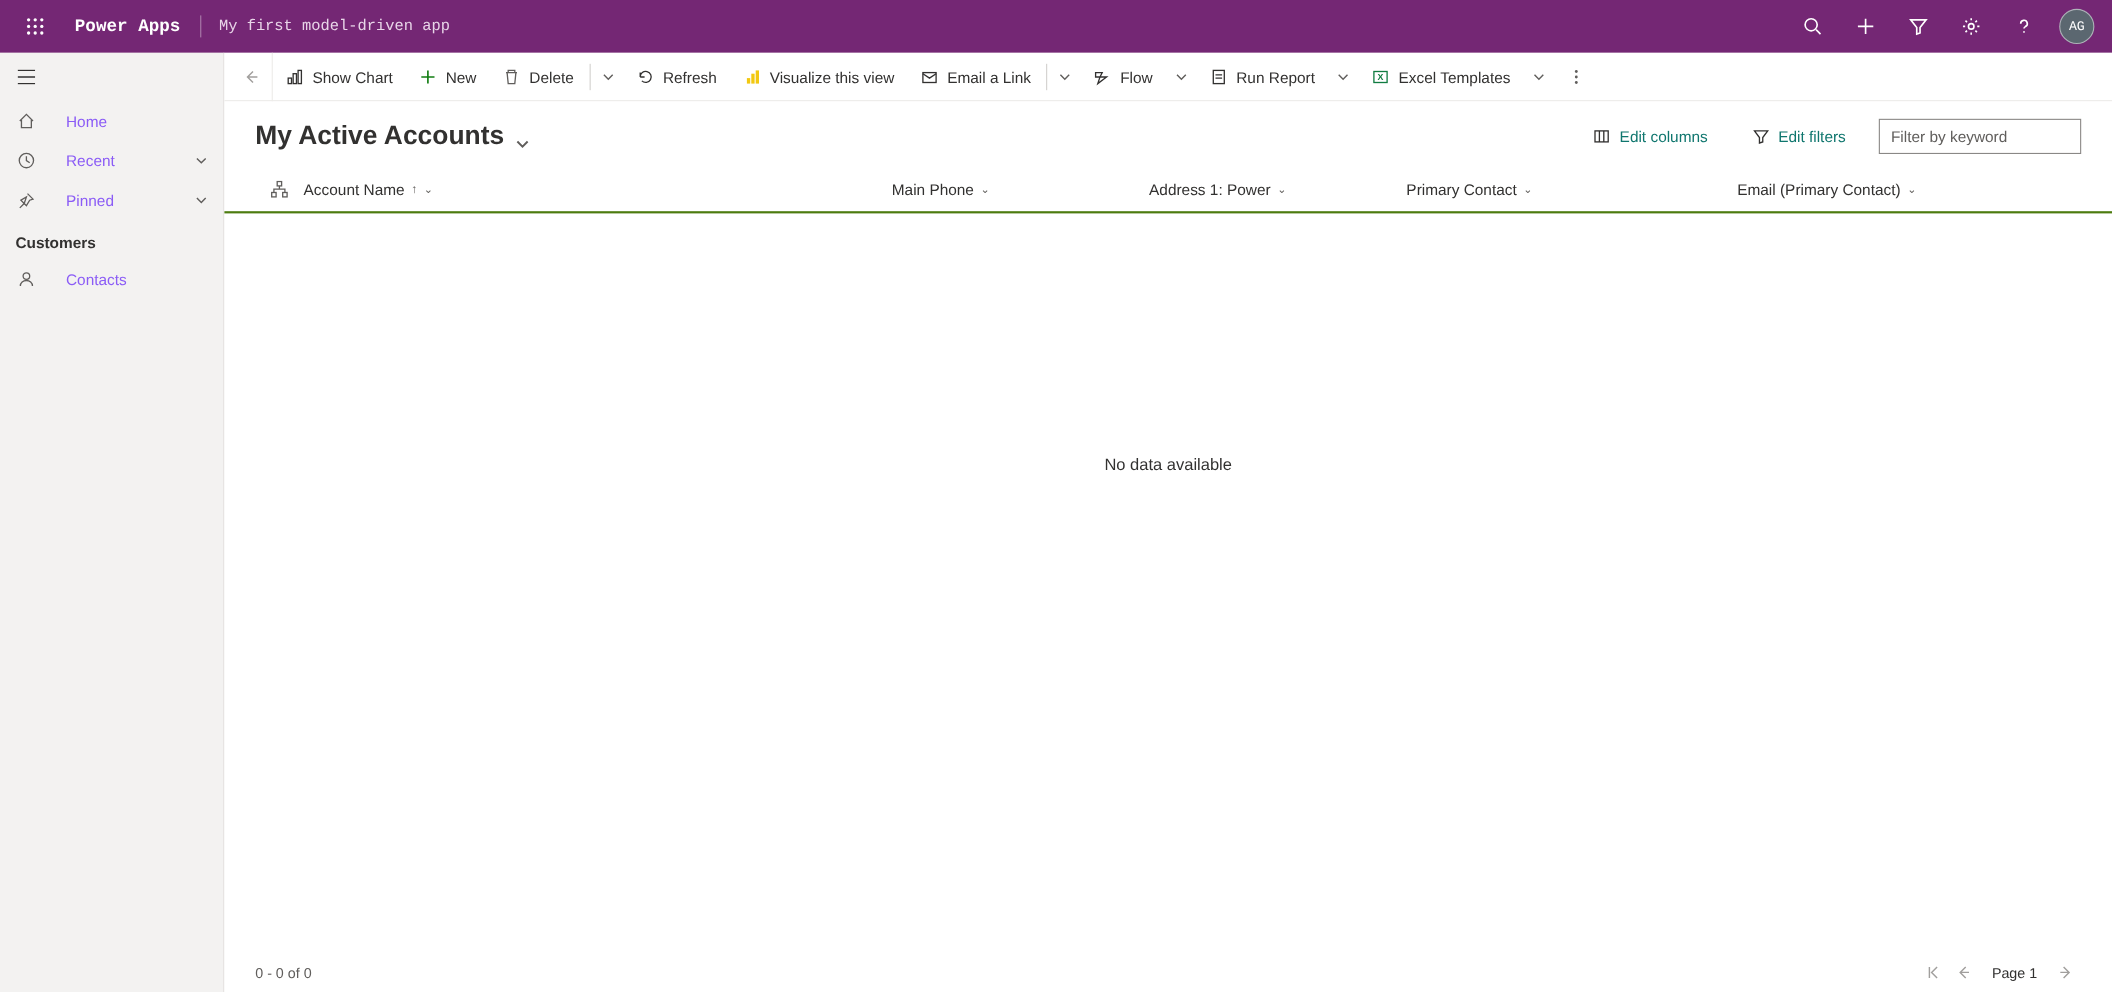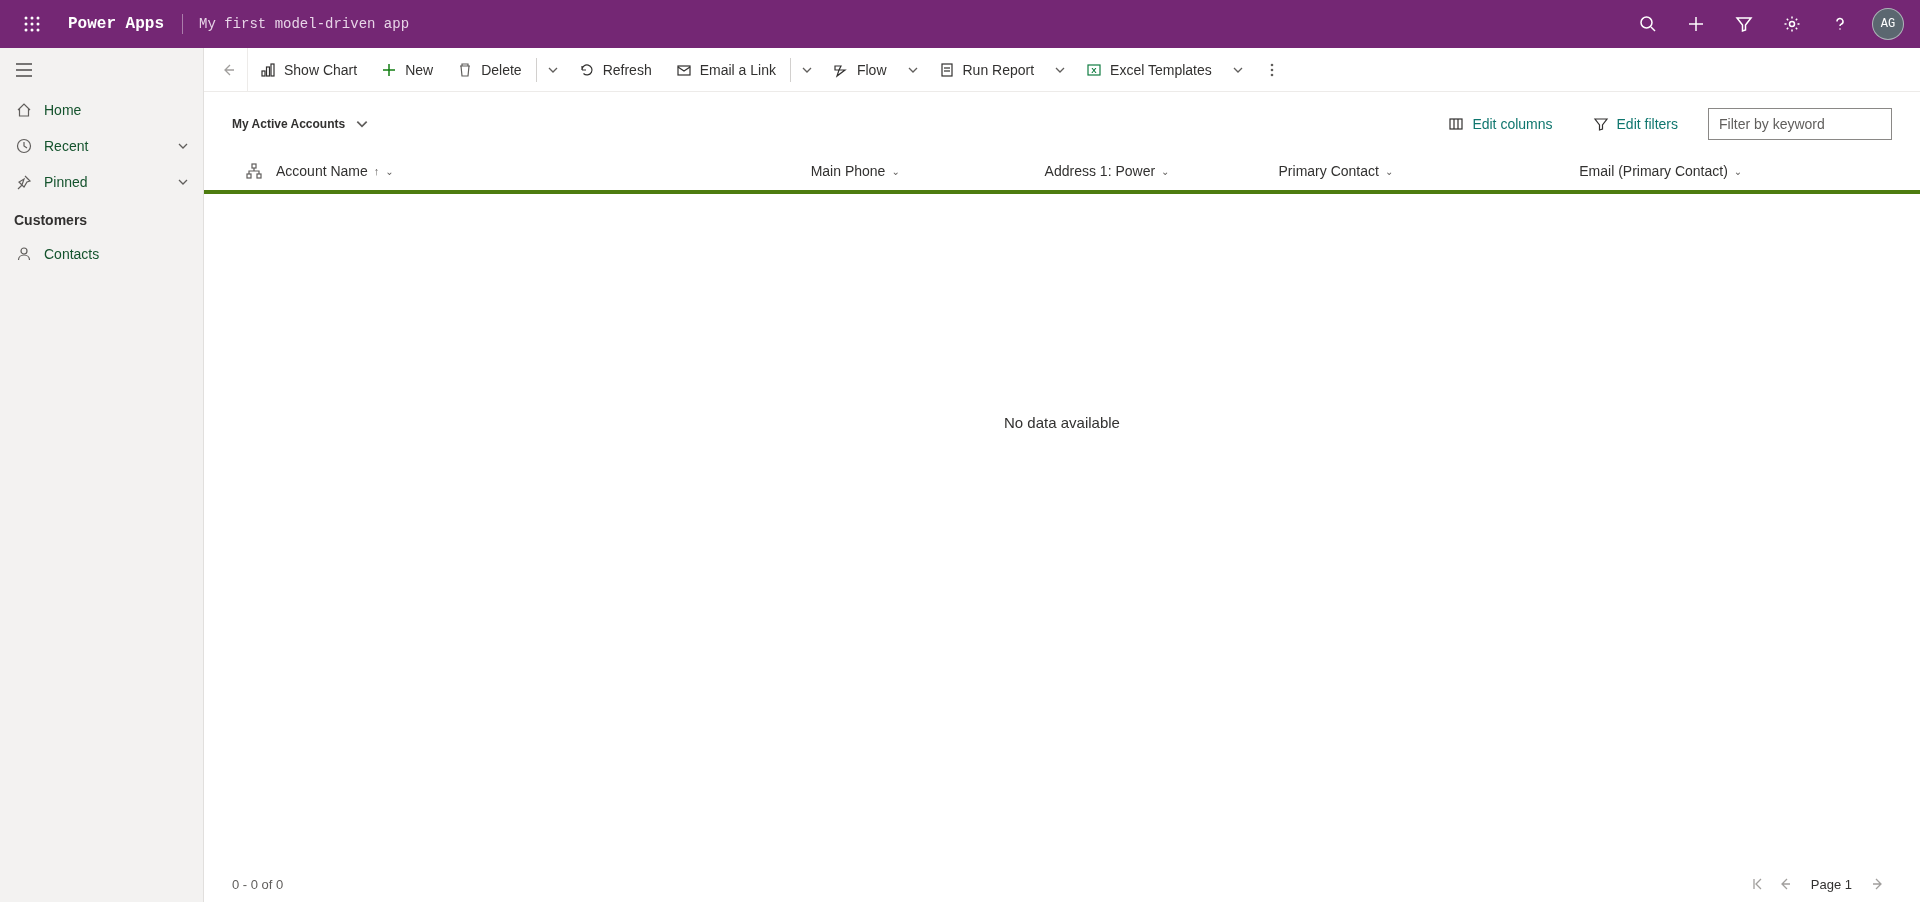--- a/index.html
+++ b/index.html
@@ -16,48 +16,48 @@
   .avatar { width: 32px; height: 32px; border-radius: 50%; background: #5b6770; border: 1px solid rgba(255,255,255,0.5); display: flex; align-items: center; justify-content: center; font-size: 12px; color: #fff; }
   
   
   .shell { display: flex; height: calc(902px - 48px); }
   
   
   .sidebar { width: 204px; background: #f3f2f1; border-right: 1px solid #e1dfdd; display: flex; flex-direction: column; }
   .hamburger-row { height: 44px; display: flex; align-items: center; padding-left: 16px; cursor: pointer; }
   .nav-item { height: 36px; display: flex; align-items: center; padding: 0 14px; cursor: pointer; position: relative; }
   .nav-item .icon { width: 20px; display: flex; align-items: center; justify-content: center; margin-right: 10px; color: #605e5c; }
-  .nav-item .label { flex: 1; color: #14532d; }
+  .nav-item .label { flex: 1; color: #8b5cf6; margin-left: 16px; }
   .nav-item .chev { color: #605e5c; }
   .nav-group { font-weight: 600; padding: 12px 14px 8px; color: #323130; }
   .nav-item.active { background: #fff; }
   .nav-item.active::before { content: ""; position: absolute; left: 0; top: 6px; bottom: 6px; width: 3px; background: #0078d4; }
   
   
   .main { flex: 1; display: flex; flex-direction: column; background: #fff; position: relative; }
   
   
   .cmdbar { height: 44px; border-bottom: 1px solid #edebe9; display: flex; align-items: center; padding-left: 4px; }
   .cmd-back { width: 40px; height: 44px; display: flex; align-items: center; justify-content: center; color: #a19f9d; border-right: 1px solid #edebe9; }
   .cmd-btn { height: 44px; display: flex; align-items: center; padding: 0 12px; cursor: pointer; color: #323130; gap: 8px; }
   .cmd-btn .ci { display: flex; align-items: center; }
   .cmd-sep { width: 1px; height: 24px; background: #d2d0ce; margin: 0 2px; }
   .cmd-chev { padding: 0 8px; cursor: pointer; color: #605e5c; display: flex; align-items: center; height: 44px; }
   .cmd-overflow { width: 40px; display: flex; align-items: center; justify-content: center; cursor: pointer; height: 44px; }
   
   
   .viewhdr { display: flex; align-items: center; padding: 16px 28px 12px; gap: 20px; }
-  .viewtitle { font-size: 12px; font-weight: 600; display: flex; align-items: flex-end; gap: 10px; cursor: pointer; }
+  .viewtitle { font-size: 24px; font-weight: 600; display: flex; align-items: flex-end; gap: 10px; cursor: pointer; }
   .viewhdr .flex { flex: 1; }
   .hdr-btn { display: flex; align-items: center; gap: 8px; padding: 6px 10px; cursor: pointer; color: #0f766e; }
   .filter-input { width: 184px; height: 32px; border: 1px solid #8a8886; padding: 0 10px; font-size: 14px; color: #323130; }
   .filter-input::placeholder { color: #605e5c; }
   
   
-  .gridhdr { height: 42px; border-bottom: 4px solid #4d7c0f; display: flex; align-items: center; padding-left: 28px; padding-right: 40px; color: #323130; }
+  .gridhdr { height: 42px; border-bottom: 2px solid #4d7c0f; display: flex; align-items: center; padding-left: 28px; padding-right: 40px; color: #323130; }
   .col { display: flex; align-items: center; gap: 6px; cursor: pointer; }
   .col .chev-sm { color: #605e5c; font-size: 10px; }
   .col-select { width: 44px; display: flex; justify-content: center; }
   .col-name { flex: 1.6; }
   .col-phone { flex: 0.7; }
   .col-city { flex: 0.7; }
   .col-contact { flex: 0.9; }
   .col-email { flex: 0.9; }
   .sort-arrow { font-size: 11px; color: #605e5c; }
   
@@ -230,20 +230,30 @@
       <div class="cmd-btn">
         <span class="ci">
           <svg width="16" height="16" viewBox="0 0 16 16" fill="none" stroke="#323130" stroke-width="1.2">
               <path d="M3 8a5 5 0 1 1 1.5 3.5 M3 8V4 M3 8H7"></path>
             </svg>
         </span>
         <span>Refresh</span>
       </div>
       <div class="cmd-btn">
         <span class="ci">
+          <svg width="16" height="16" viewBox="0 0 16 16">
+              <rect x="3" y="9" width="3" height="5" fill="#f2c811"></rect>
+              <rect x="7" y="5" width="3" height="9" fill="#f2c811"></rect>
+              <rect x="11" y="2" width="3" height="12" fill="#f2c811"></rect>
+            </svg>
+        </span>
+        <span>Visualize this view</span>
+      </div>
+      <div class="cmd-btn">
+        <span class="ci">
           <svg width="16" height="16" viewBox="0 0 16 16" fill="none" stroke="#323130" stroke-width="1.2">
               <rect x="2" y="4" width="12" height="9"></rect>
               <path d="M2 5l6 4 6-4"></path>
             </svg>
         </span>
         <span>Email a Link</span>
       </div>
       <div class="cmd-sep"></div>
       <div class="cmd-chev">
         <svg width="12" height="12" viewBox="0 0 12 12" fill="none" stroke="#605e5c" stroke-width="1.3">

